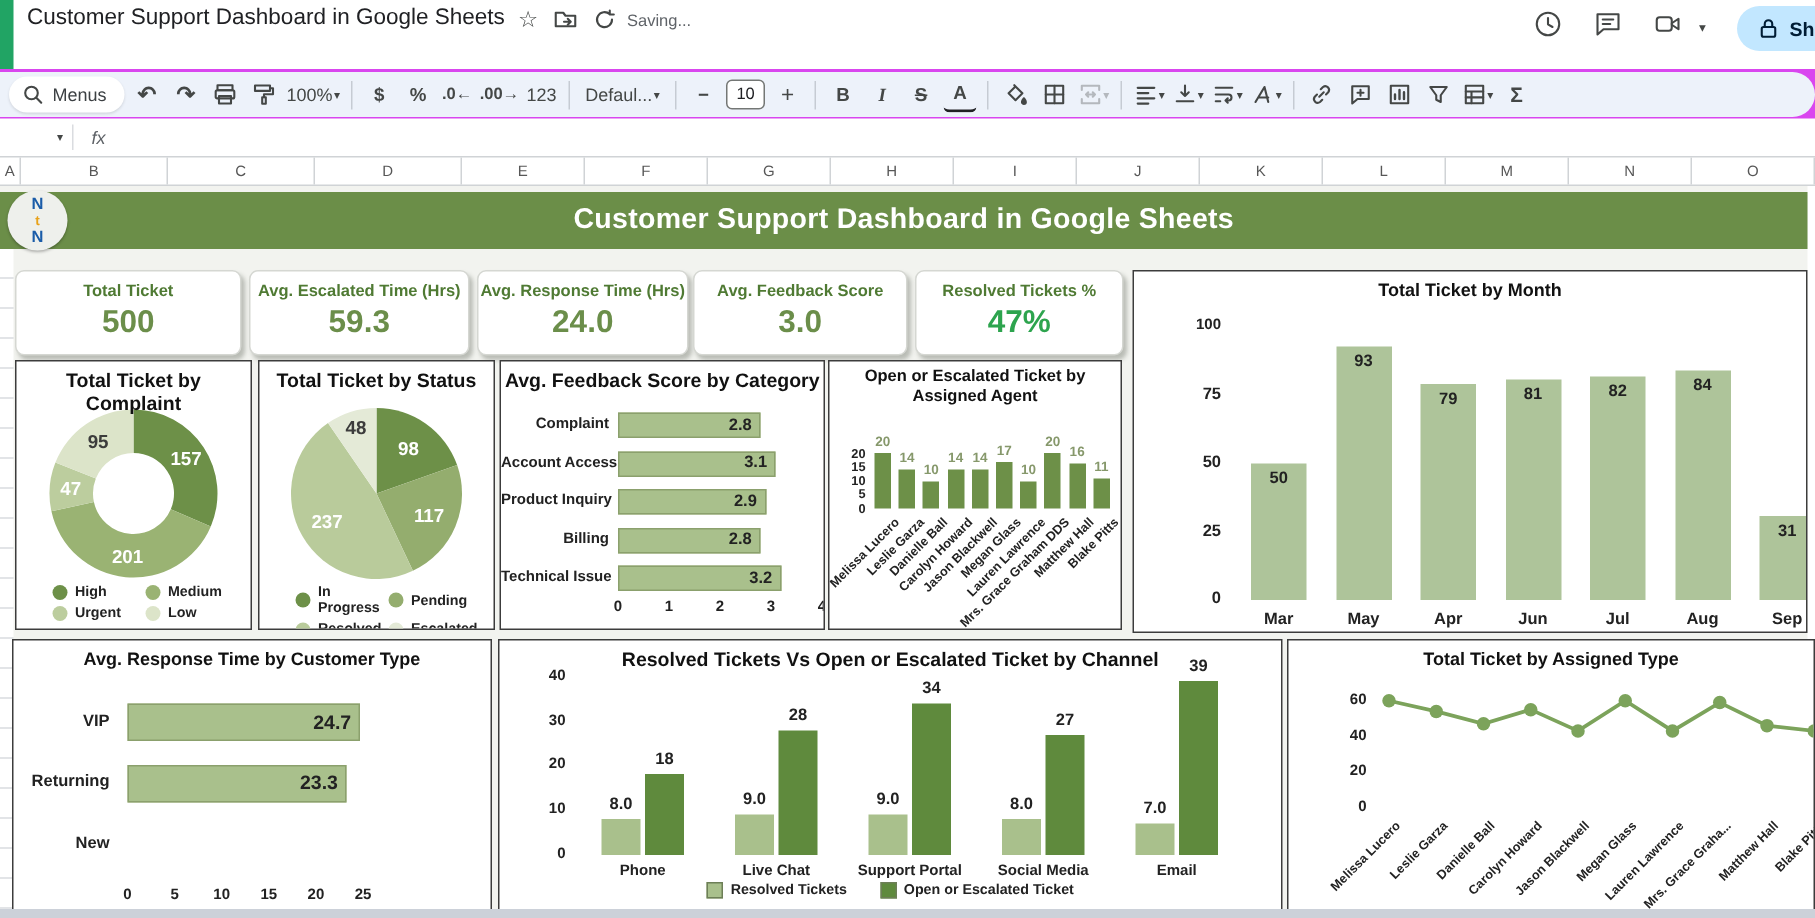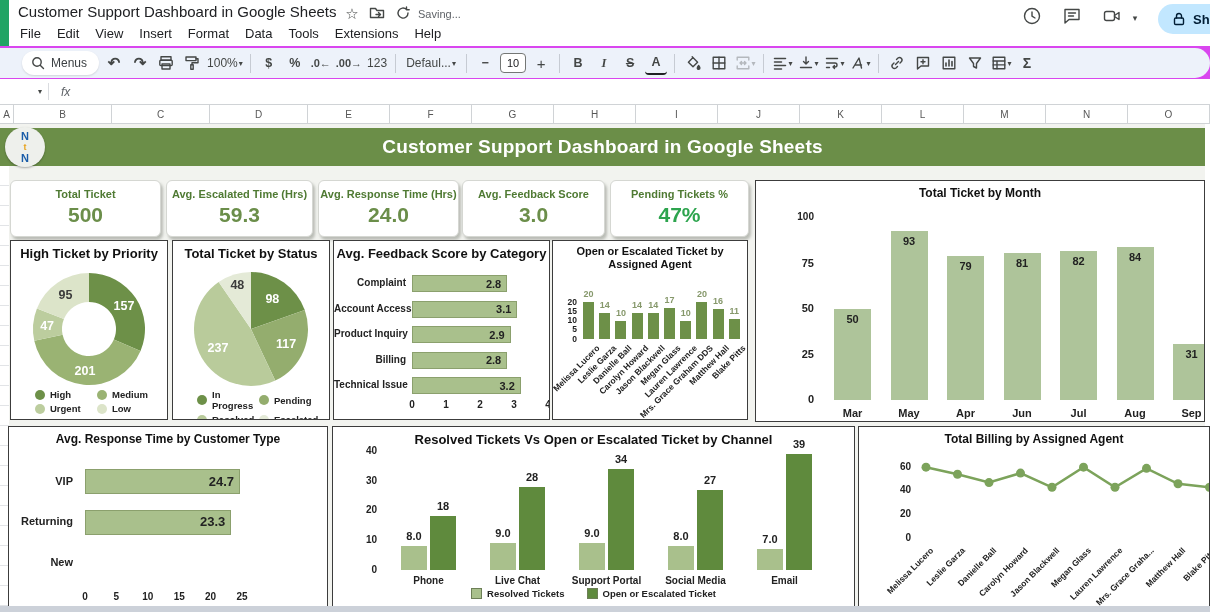--- a/index.html
+++ b/index.html
@@ -11,21 +11,21 @@
   .sheets-logo-sliver { position:absolute; left:0; top:0; width:9px; height:46px; background:#21a464; }
   .doc-title { position:absolute; left:18px; top:3px; font-size:15px; color:#202124; white-space:nowrap; }
   .tb-ico { position:absolute; top:5px; width:18px; height:18px; color:#444746; font-size:15px; text-align:center; line-height:18px; }
   .saving { position:absolute; left:418px; top:8px; font-size:11px; color:#5f6368; }
   .menubar { position:absolute; left:12px; top:24px; height:21px; display:flex; }
   .menubar span { font-size:13px; color:#202124; padding:2px 8px; border-radius:4px; cursor:default; }
   .tr-ico { position:absolute; top:6px; width:22px; height:22px; }
   .share-pill { position:absolute; left:1158px; top:4px; width:70px; height:30px; background:#c2e7ff; border-radius:16px; display:flex; align-items:center; padding-left:13px; gap:6px; font-size:13px; font-weight:600; color:#001d35; }
 
   
-  .toolbar { position:absolute; left:0; top:48px; width:1210px; height:30px; background:#edf2fa; border-radius:0 20px 20px 0; display:flex; align-items:center; gap:4px; padding-left:22px; }
+  .toolbar { position:absolute; left:0; top:48px; width:1210px; height:30px; background:#edf2fa; border-radius:0 20px 20px 0; display:flex; align-items:center; gap:4px; padding-left:6px; }
   .menus-pill { display:flex; align-items:center; gap:5px; background:#fff; border-radius:13px; height:24px; padding:0 12px 0 8px; font-size:12px; color:#3c4043; box-shadow:0 1px 2px rgba(0,0,0,.12); }
   .ti { display:flex; align-items:center; justify-content:center; min-width:22px; height:24px; border-radius:4px; color:#444746; font-size:13px; }
   .ti.txt { font-weight:700; font-size:12.5px; }
   .sep { width:1px; height:19px; background:#c6cbd3; margin:0 3px; }
   .caret { font-size:8px; color:#444746; margin-left:1px; }
   .fontbox { font-size:12px; color:#444746; width:56px; text-align:left; }
   .sizebox { width:26px; height:20px; border:1px solid #747775; border-radius:4px; background:#fff; font-size:11px; color:#202124; display:flex; align-items:center; justify-content:center; }
   .u-a { border-bottom:2px solid #202124; line-height:12px; }
   svg.ic { width:16px; height:16px; stroke:#444746; fill:none; stroke-width:1.4; stroke-linecap:round; stroke-linejoin:round; }
   .disabled svg.ic { stroke:#b4b8bd; }
@@ -89,31 +89,20 @@
           <path d="M1.5 3.5h5l1.5 2h6.5v7h-13z"></path>
           <path d="M7 9.5h4M9.5 7.5l2 2-2 2"></path>
         </svg>
     </div>
     <div class="tb-ico" style="left:394px;">
       <svg class="ic" viewBox="0 0 16 16">
           <path d="M13 8a5 5 0 1 1-1.5-3.5M11.5 2v2.7h2.7"></path>
         </svg>
     </div>
     <div class="saving">Saving...</div>
-    <div class="menubar">
-      <span>File</span>
-      <span>Edit</span>
-      <span>View</span>
-      <span>Insert</span>
-      <span>Format</span>
-      <span>Data</span>
-      <span>Tools</span>
-      <span>Extensions</span>
-      <span>Help</span>
-    </div>
     <div class="tr-ico" style="left:1022px;">
       <svg class="ic" viewBox="0 0 20 20" style="width:20px;height:20px">
           <circle cx="10" cy="10" r="7.5"></circle>
           <path d="M10 6v4.2l3 1.8"></path>
           <path d="M2.5 8.5 2.5 5.5 5.5 5.5" stroke-width="0"></path>
         </svg>
     </div>
     <div class="tr-ico" style="left:1062px;">
       <svg class="ic" viewBox="0 0 20 20" style="width:20px;height:20px">
           <path d="M3 3.5h14v10H7l-4 3.5z"></path>
@@ -309,26 +298,26 @@
     </div>
     <div class="kpi" style="left:318px;width:141px;">
       <div class="lab">Avg. Response Time (Hrs)</div>
       <div class="val">24.0</div>
     </div>
     <div class="kpi" style="left:462px;width:143px;">
       <div class="lab">Avg. Feedback Score</div>
       <div class="val">3.0</div>
     </div>
     <div class="kpi" style="left:610px;width:139px;">
-      <div class="lab">Pending Tickets %</div>
+      <div class="lab">Resolved Tickets %</div>
       <div class="val accent">47%</div>
     </div>
 
     <div class="cbox" style="left:10px;top:116px;width:158px;height:180px;">
-      <div class="ctitle t13">High Ticket by Priority</div>
+      <div class="ctitle t13">Total Ticket by Complaint</div>
       <div class="plot">
           <svg width="156" height="180" style="position:absolute;left:0;top:0">
             <path d="M78,32 A56,56 0 0 1 129.53298345248874,109.91692534288333 L102.8462598788785,98.56708900460447 A27,27 0 0 0 78,61 Z" fill="#6d9048"></path>
             <text x="113.03129421175319" y="64.83087343360593" text-anchor="middle" dy=".35em" fill="#ffffff" font-size="12.5" font-weight="600" font-family="Liberation Sans, sans-serif">157</text>
             <path d="M129.53298345248874,109.91692534288333 A56,56 0 0 1 23.272985080181172,99.87239815563507 L51.61376066365878,93.72419196789548 A27,27 0 0 0 102.8462598788785,98.56708900460447 Z" fill="#9ab373"></path>
             <text x="74.0474508406224" y="129.81360251332936" text-anchor="middle" dy=".35em" fill="#ffffff" font-size="12.5" font-weight="600" font-family="Liberation Sans, sans-serif">201</text>
             <path d="M23.272985080181172,99.87239815563507 A56,56 0 0 1 25.932516790257914,67.38502504965807 L52.89603488101721,78.0606370775137 A27,27 0 0 0 51.61376066365878,93.72419196789548 Z" fill="#bccd9e"></path>
             <text x="36.140031022570746" y="84.57319431413738" text-anchor="middle" dy=".35em" fill="#ffffff" font-size="12.5" font-weight="600" font-family="Liberation Sans, sans-serif">47</text>
             <path d="M25.932516790257914,67.38502504965807 A56,56 0 0 1 77.99999999999999,32 L78,61 A27,27 0 0 0 52.89603488101721,78.0606370775137 Z" fill="#dce4c9"></path>
             <text x="54.3924981302105" y="53.26261588046841" text-anchor="middle" dy=".35em" fill="#3c3c3c" font-size="12.5" font-weight="600" font-family="Liberation Sans, sans-serif">95</text>
@@ -546,21 +535,21 @@
               <div class="legend-label">Resolved Tickets</div>
             </div>
             <div class="li">
               <div class="dot" style="background: rgb(95, 138, 61); border: 1px solid rgb(109, 127, 87);"></div>
               <div class="legend-label">Open or Escalated Ticket</div>
             </div>
           </div>
         </div>
     </div>
     <div class="cbox" style="left:858px;top:302px;width:352px;height:182px;">
-      <div class="ctitle t12">Total Billing by Assigned Agent</div>
+      <div class="ctitle t12">Total Ticket by Assigned Type</div>
       <div class="plot">
           <svg width="430" height="182" style="position:absolute;left:0;top:0">
             <text x="52" y="42.5" text-anchor="end" font-size="10" font-weight="700" fill="#222" font-family="Liberation Sans, sans-serif">60</text>
             <text x="52" y="66.16666666666667" text-anchor="end" font-size="10" font-weight="700" fill="#222" font-family="Liberation Sans, sans-serif">40</text>
             <text x="52" y="89.83333333333334" text-anchor="end" font-size="10" font-weight="700" fill="#222" font-family="Liberation Sans, sans-serif">20</text>
             <text x="52" y="113.5" text-anchor="end" font-size="10" font-weight="700" fill="#222" font-family="Liberation Sans, sans-serif">0</text>
             <polyline points="67,40.18333333333334 98.5,47.28333333333334 130,55.56666666666666 161.5,46.1 193,60.300000000000004 224.5,40.18333333333334 256,60.300000000000004 287.5,41.36666666666666 319,56.75 350.5,60.300000000000004" fill="none" stroke="#7ca35b" stroke-width="2.5"></polyline>
             <circle cx="67" cy="40.18333333333334" r="4.5" fill="#7ca35b"></circle>
             <circle cx="98.5" cy="47.28333333333334" r="4.5" fill="#7ca35b"></circle>
             <circle cx="130" cy="55.56666666666666" r="4.5" fill="#7ca35b"></circle>

